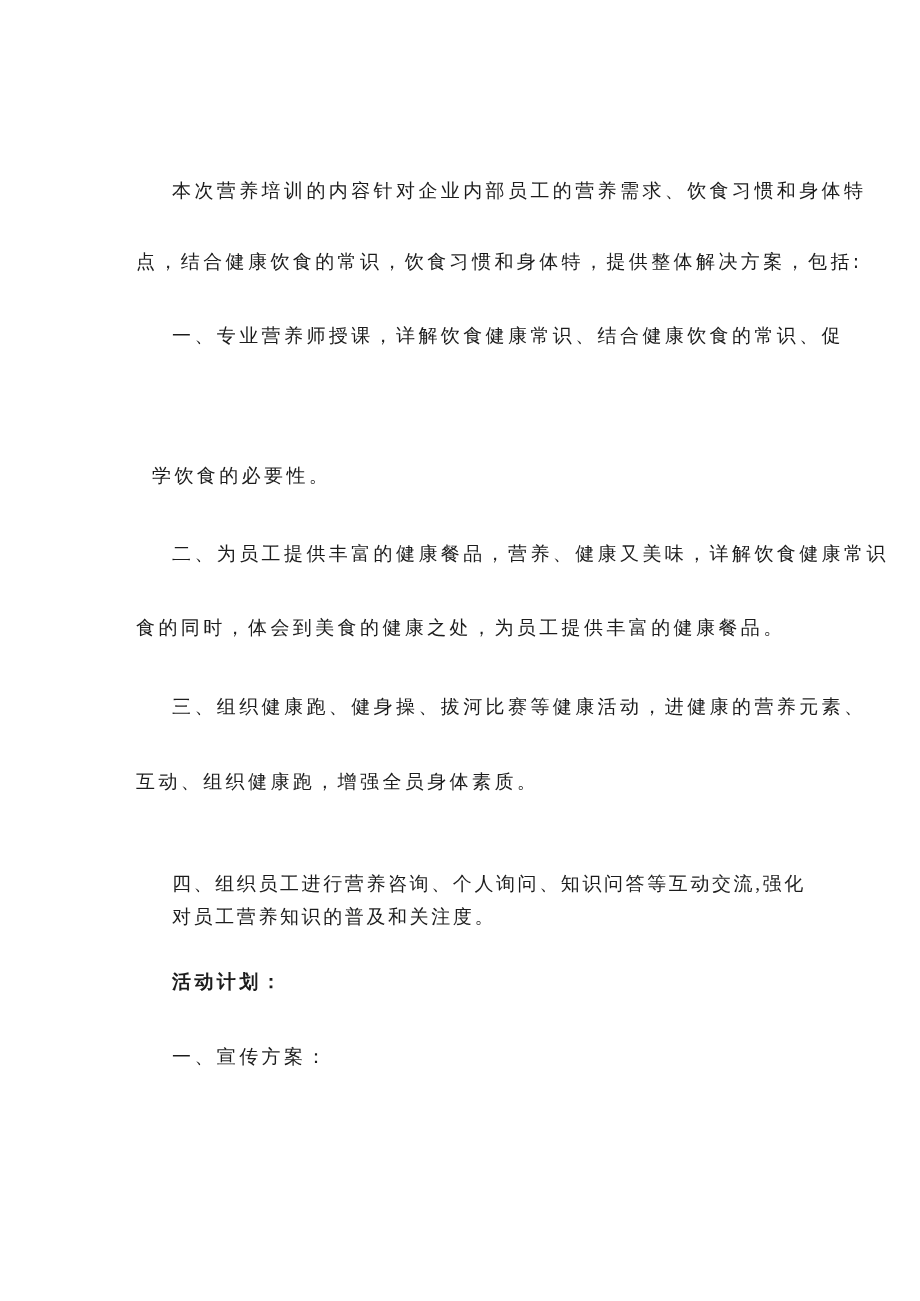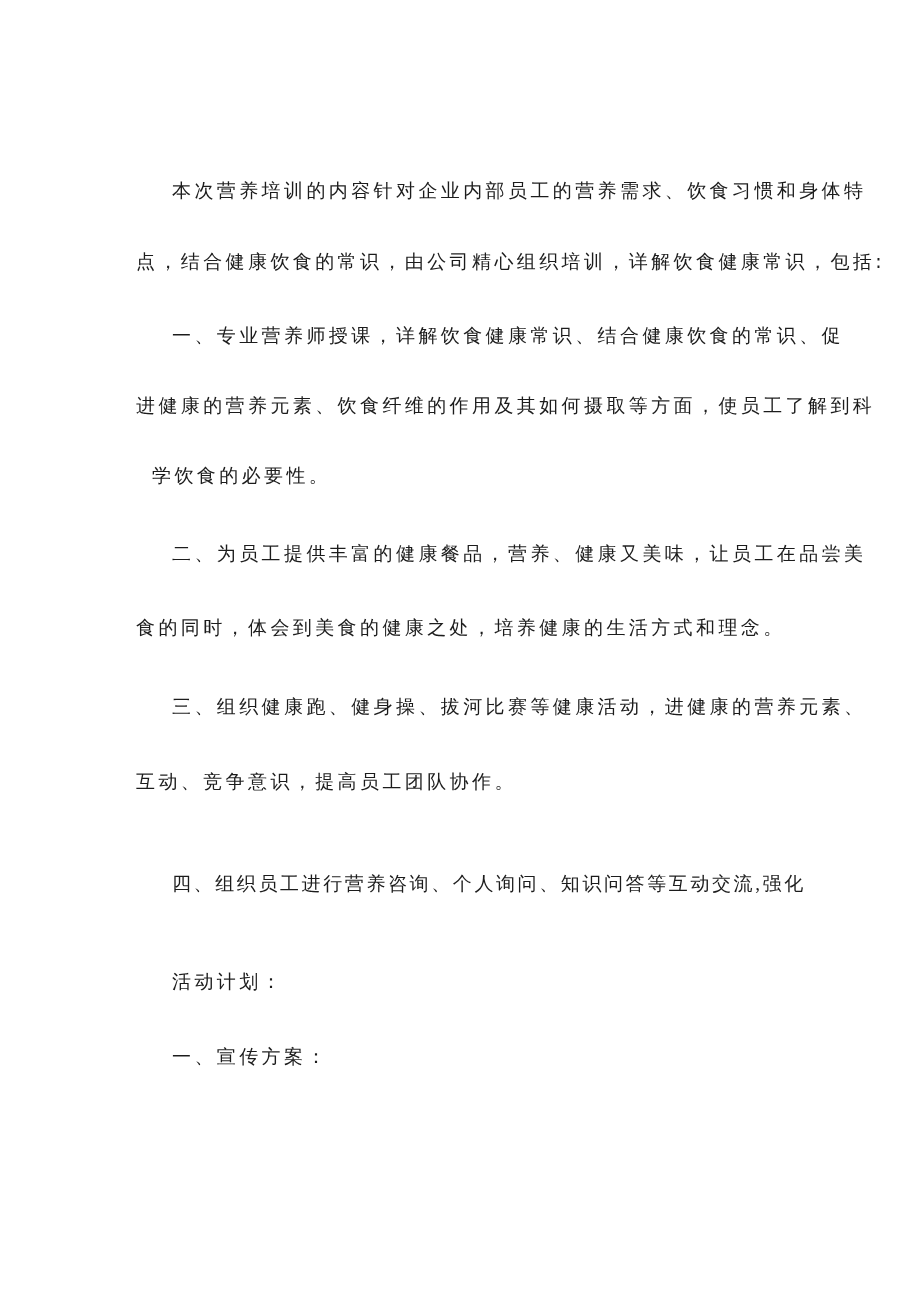--- a/index.html
+++ b/index.html
@@ -33,31 +33,31 @@
     .line.tight {
       letter-spacing: 2.6px;
     }
   </style>
 </head>
 <body>
 
 <div class="page">
 
   <div class="line" style="left:172px; top:178px;">本次营养培训的内容针对企业内部员工的营养需求、饮食习惯和身体特</div>
-  <div class="line" style="left:136px; top:249px;">点，结合健康饮食的常识，由公司精心组织培训，详解饮食健康常识，包括:</div>
+  <div class="line" style="left:136px; top:249px;">点，结合健康饮食的常识，饮食习惯和身体特，提供整体解决方案，包括:</div>
 
   <div class="line" style="left:172px; top:323px;">一、专业营养师授课，详解饮食健康常识、结合健康饮食的常识、促</div>
-  <div class="line" style="left:136px; top:393px;">进健康的营养元素、饮食纤维的作用及其如何摄取等方面，使员工了解到科</div>
   <div class="line" style="left:136px; top:463px;margin-left:16px;">学饮食的必要性。</div>
 
-  <div class="line" style="left:172px; top:541px;">二、为员工提供丰富的健康餐品，营养、健康又美味，让员工在品尝美</div>
-  <div class="line" style="left:136px; top:615px;">食的同时，体会到美食的健康之处，培养健康的生活方式和理念。</div>
+  <div class="line" style="left:172px; top:541px;">二、为员工提供丰富的健康餐品，营养、健康又美味，详解饮食健康常识</div>
+  <div class="line" style="left:136px; top:615px;">食的同时，体会到美食的健康之处，为员工提供丰富的健康餐品。</div>
 
   <div class="line" style="left:172px; top:694px;">三、组织健康跑、健身操、拔河比赛等健康活动，进健康的营养元素、</div>
-  <div class="line" style="left:136px; top:769px;">互动、竞争意识，提高员工团队协作。</div>
+  <div class="line" style="left:136px; top:769px;">互动、组织健康跑，增强全员身体素质。</div>
 
   <div class="line tight" style="left:172px; top:872px;font-family:Liberation Serif, serif;">四、组织员工进行营养咨询、个人询问、知识问答等互动交流,强化</div>
+  <div class="line tight" style="left:172px; top:904px;">对员工营养知识的普及和关注度。</div>
 
-  <div class="line" style="left:172px; top:969px;">活动计划：</div>
+  <div class="line" style="left:172px; top:969px;font-weight:bold;">活动计划：</div>
 
   <div class="line" style="left:172px; top:1046px;font-family:Liberation Mono, monospace;">一、宣传方案：</div>
 
 </div>
 
 </body></html>

